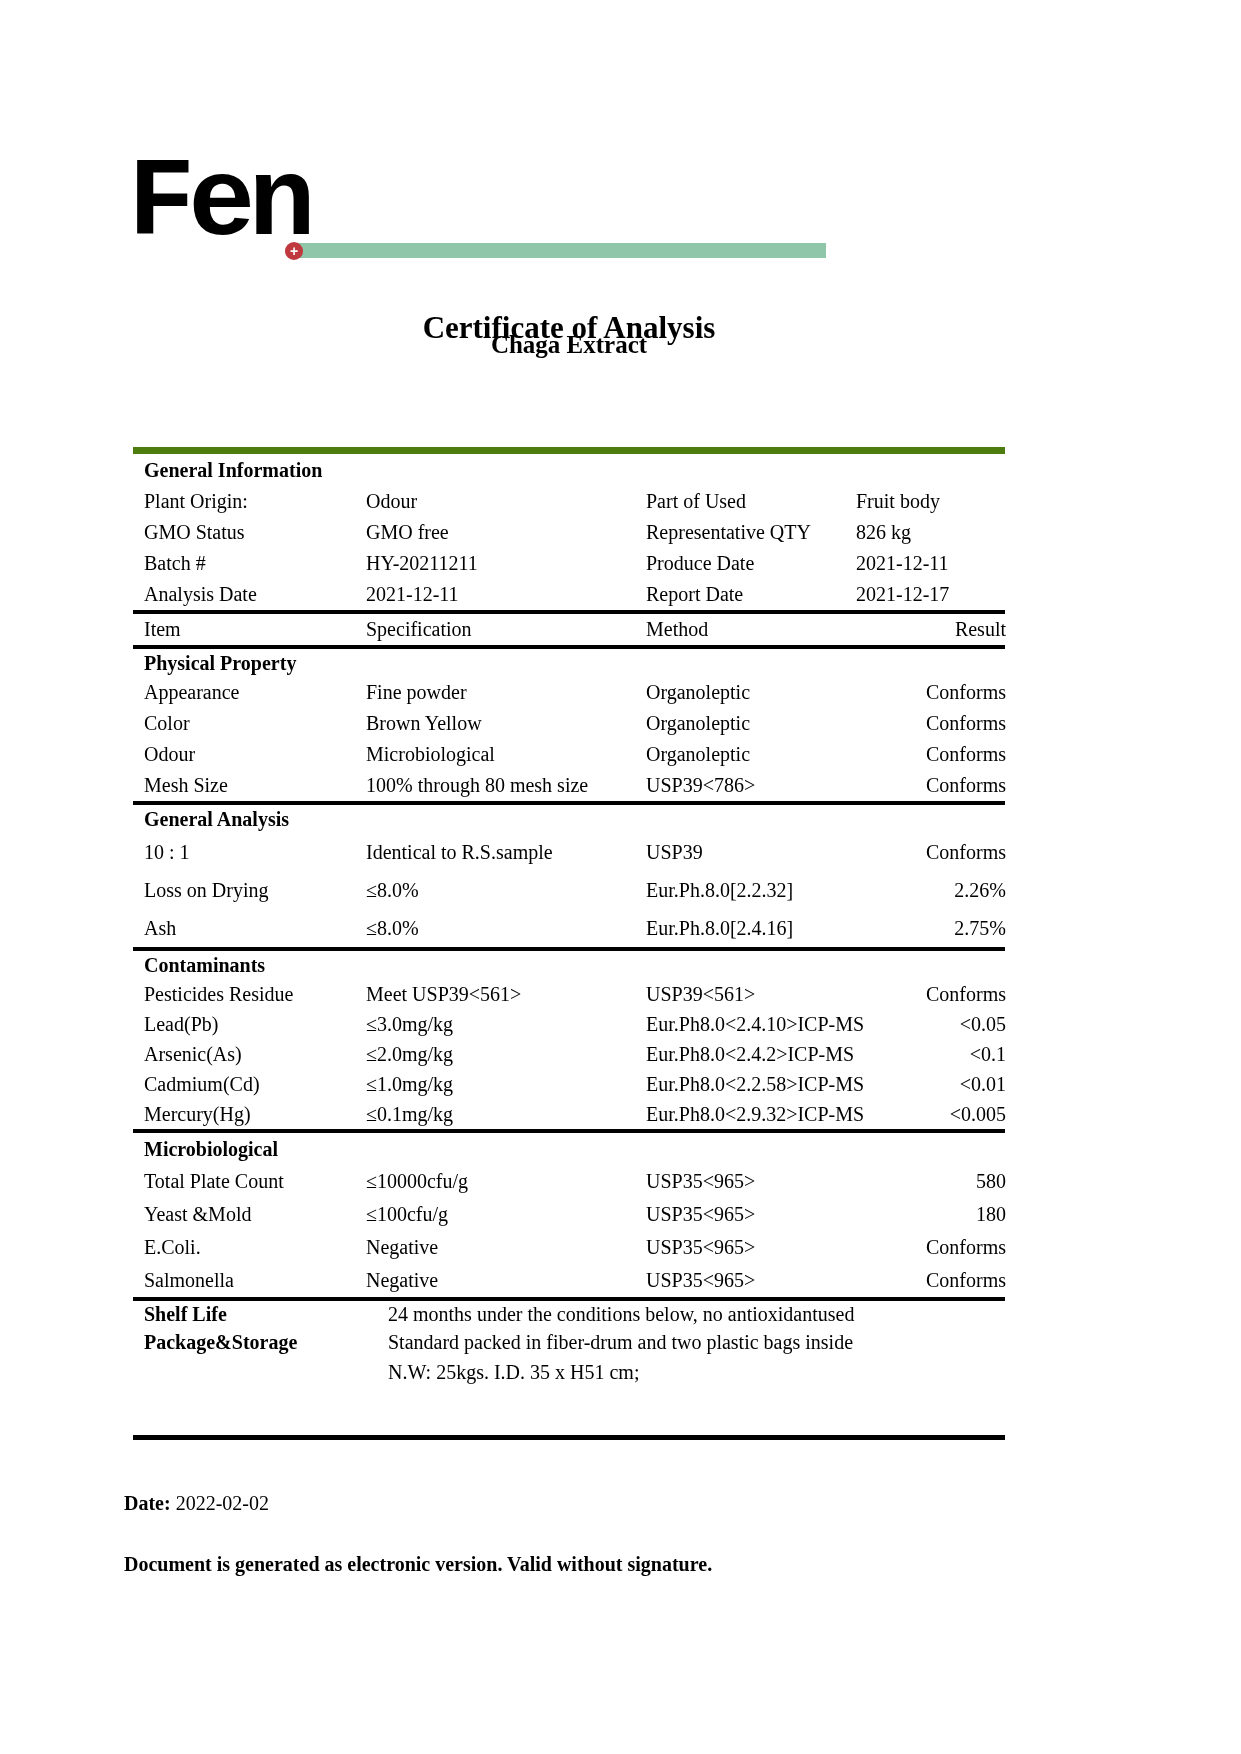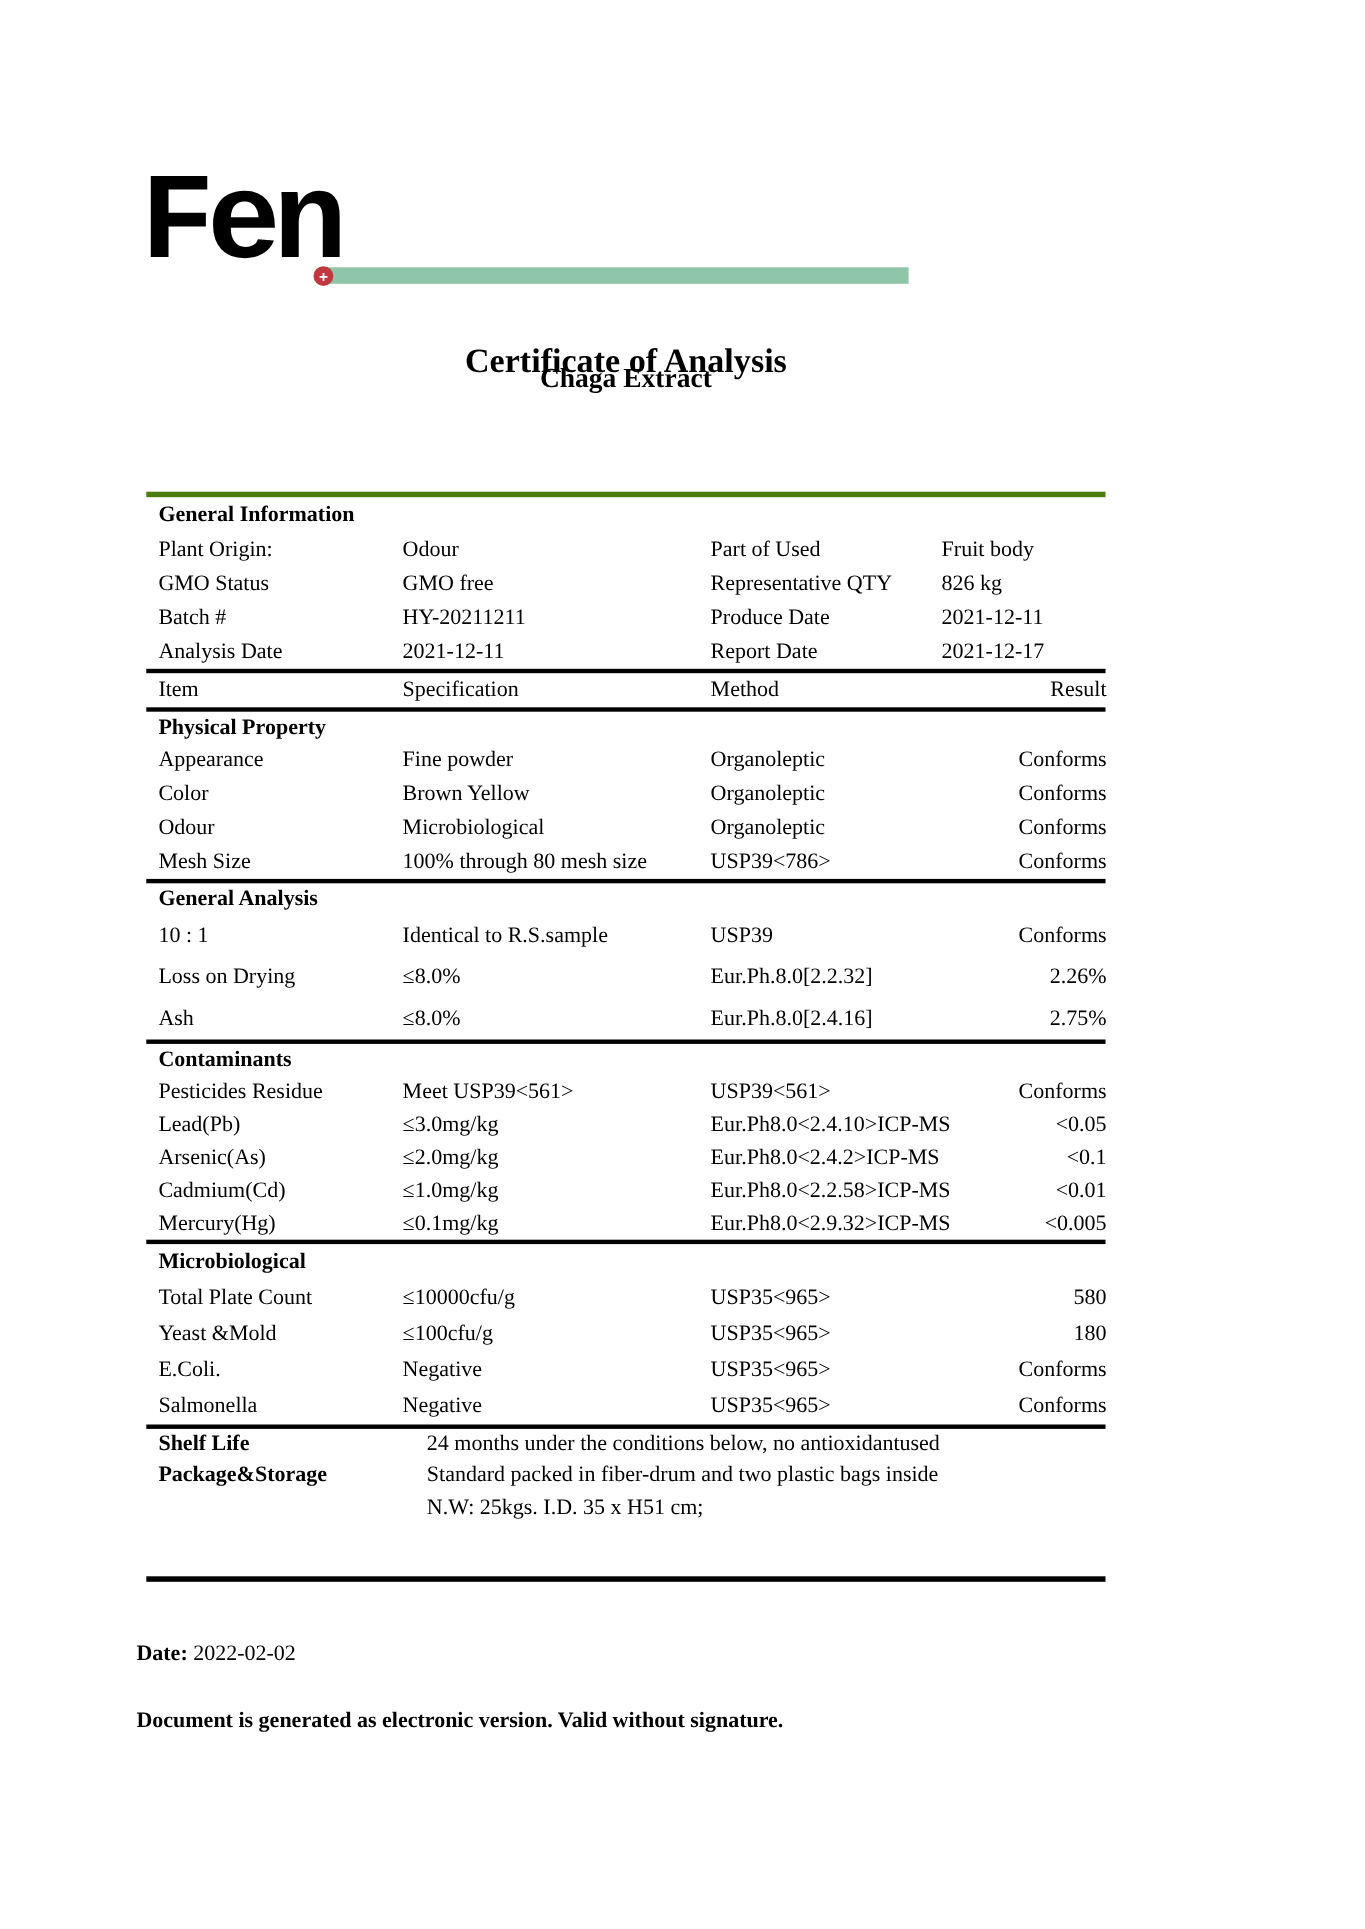--- a/index.html
+++ b/index.html
@@ -26,21 +26,21 @@
     position:absolute; left:133px; top:270px; width:872px; text-align:center;
     font-weight:bold; font-size:31px;margin-top:40px;
   }
   .doc-subtitle {
     position:absolute; left:133px; top:331px; width:872px; text-align:center;
     font-weight:bold; font-size:25px;
   }
   
   .tbl {
     position:absolute; left:133px; top:447px; width:872px;
-    border-top:5px solid #4d7c0f; border-bottom:5px solid #000;
+    border-top:7px solid #4d7c0f; border-bottom:5px solid #000;
     font-size:20px;
   }
   .rule { border-top:4px solid #000; }
   .sechead { display:flex; align-items:center; font-weight:bold; padding-left:11px; }
   .r  { display:grid; grid-template-columns:222px 280px 217px 143px; align-items:center; padding-left:11px; }
   .r .c4 { text-align:right; }
   .hdr { font-weight:normal; }
   .gi { display:grid; grid-template-columns:222px 280px 210px 1fr; align-items:center; padding-left:11px; }
   .st { display:grid; grid-template-columns:222px 1fr; align-items:center; padding-left:11px;gap:22px; }
   .st .lab { font-weight:bold; }

